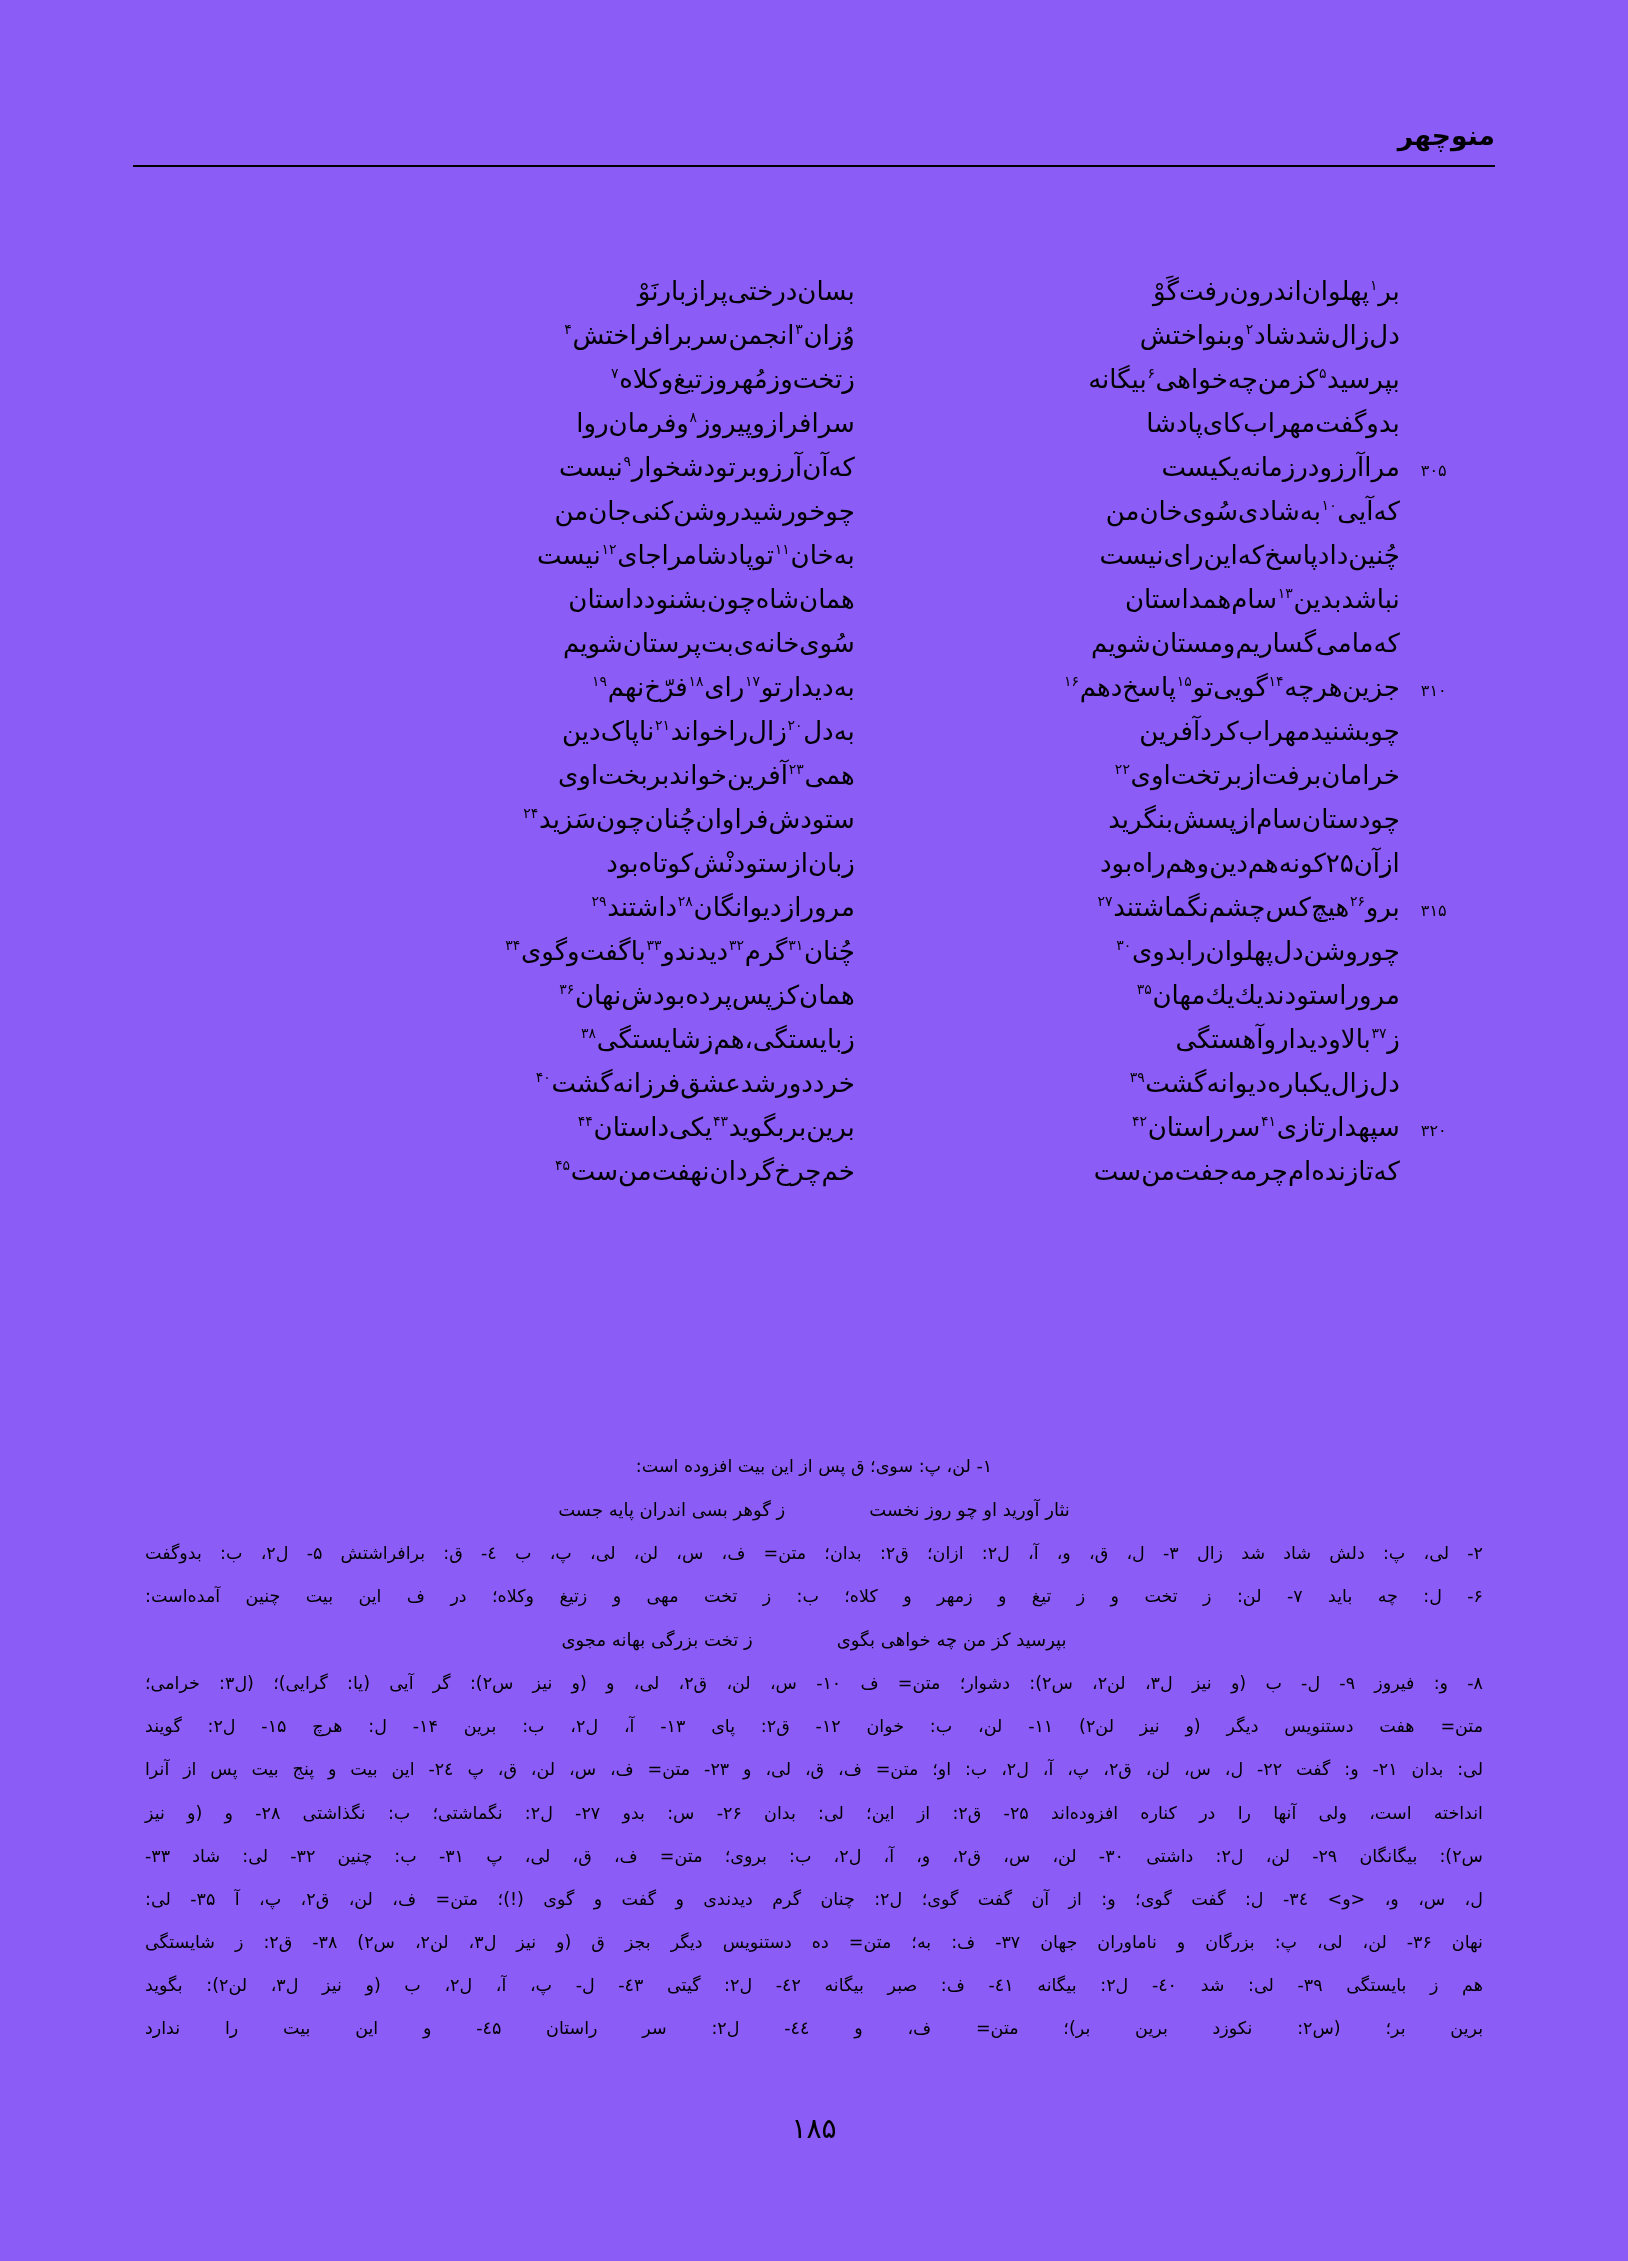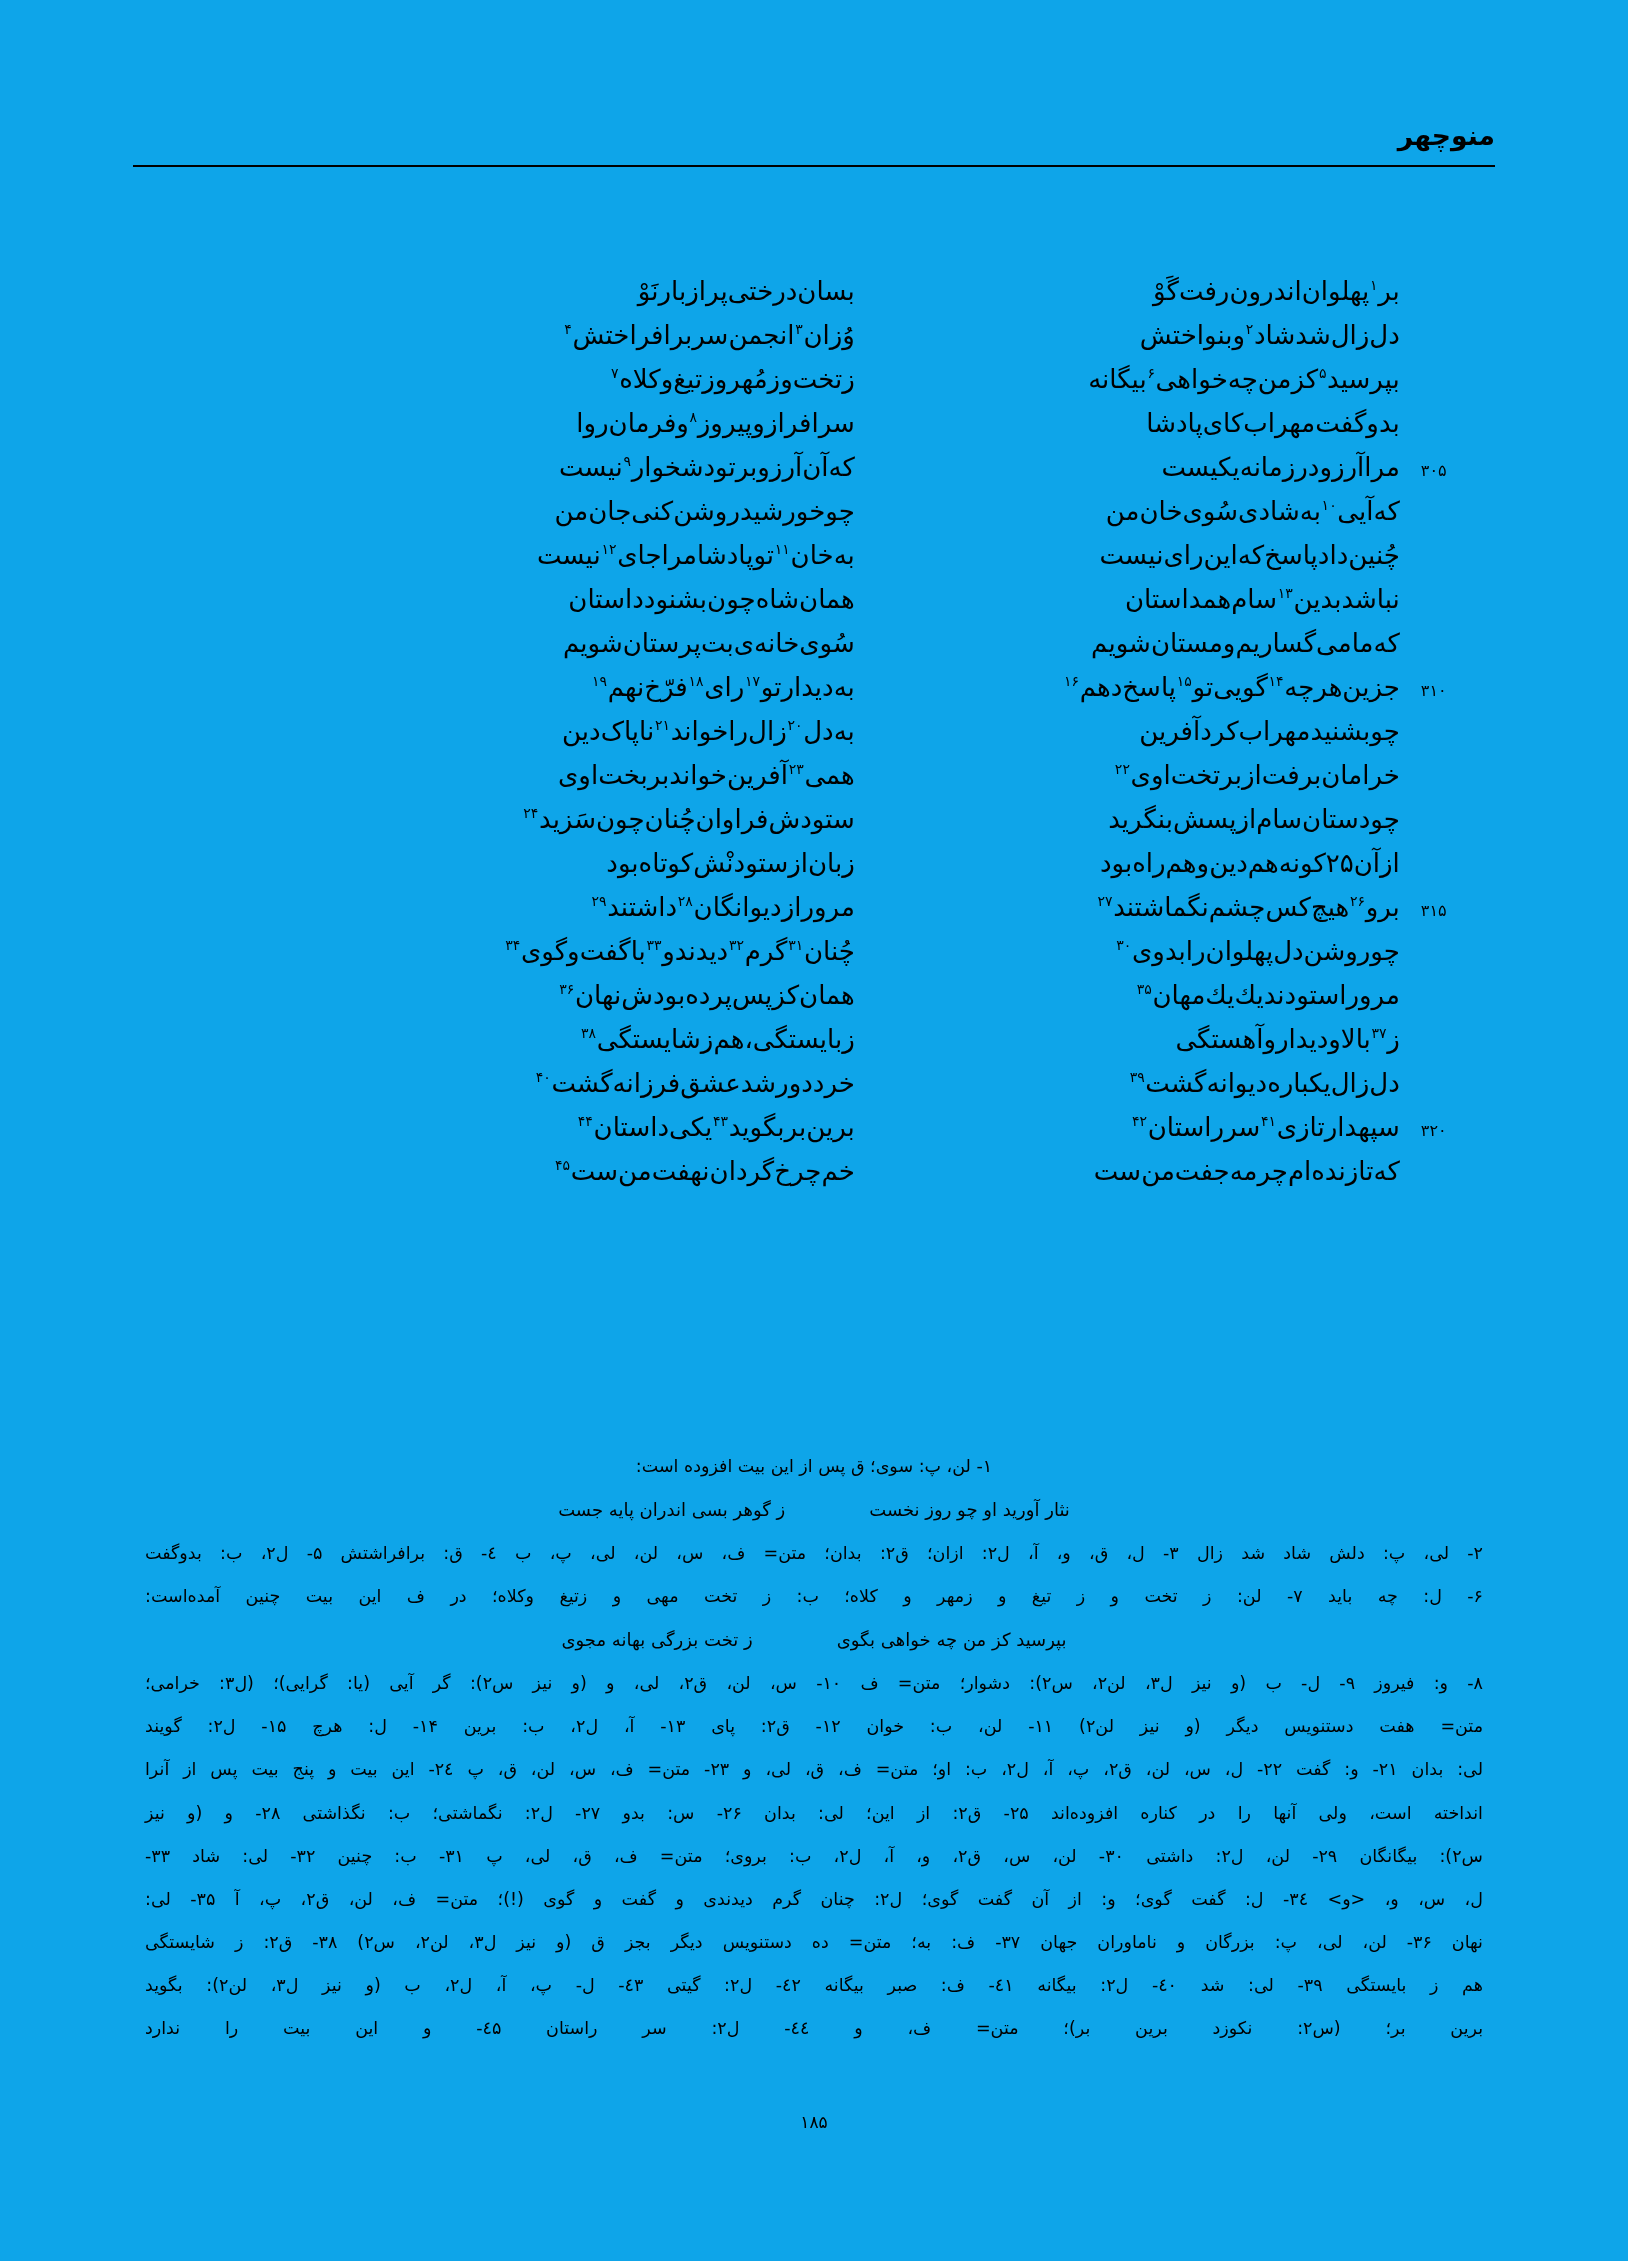--- a/index.html
+++ b/index.html
@@ -6,21 +6,21 @@
   html,body{margin:0;padding:0;background:#ffffff;}
   body{
     width:1628px;height:2261px;
     font-family:"DejaVu Sans","Liberation Sans",sans-serif;
     color:#000000;
     position:relative;
     overflow:hidden;
   }
   .page{
     position:absolute;inset:0;
-    background:#0ea5e9;
+    background:#8b5cf6;
   }
 
   
   .runhead{
     position:absolute;
     top:123px; right:133px; left:133px;
     height:49px;
   }
   .runhead-title{
     position:absolute;right:0;top:0;
@@ -102,21 +102,21 @@
     text-align:justify;
     text-align-last:justify;
   }
 
   
   .folio{
     position:absolute;
     left:0;right:0;
     top:2112px;
     text-align:center;
-    font-size:17px;
+    font-size:28px;
   }
 </style>
 </head>
 <body>
 
 <div class="page">
 
   <div class="runhead">
     <div class="runhead-title">منوچهر</div>
     <div class="runhead-rule"></div>

